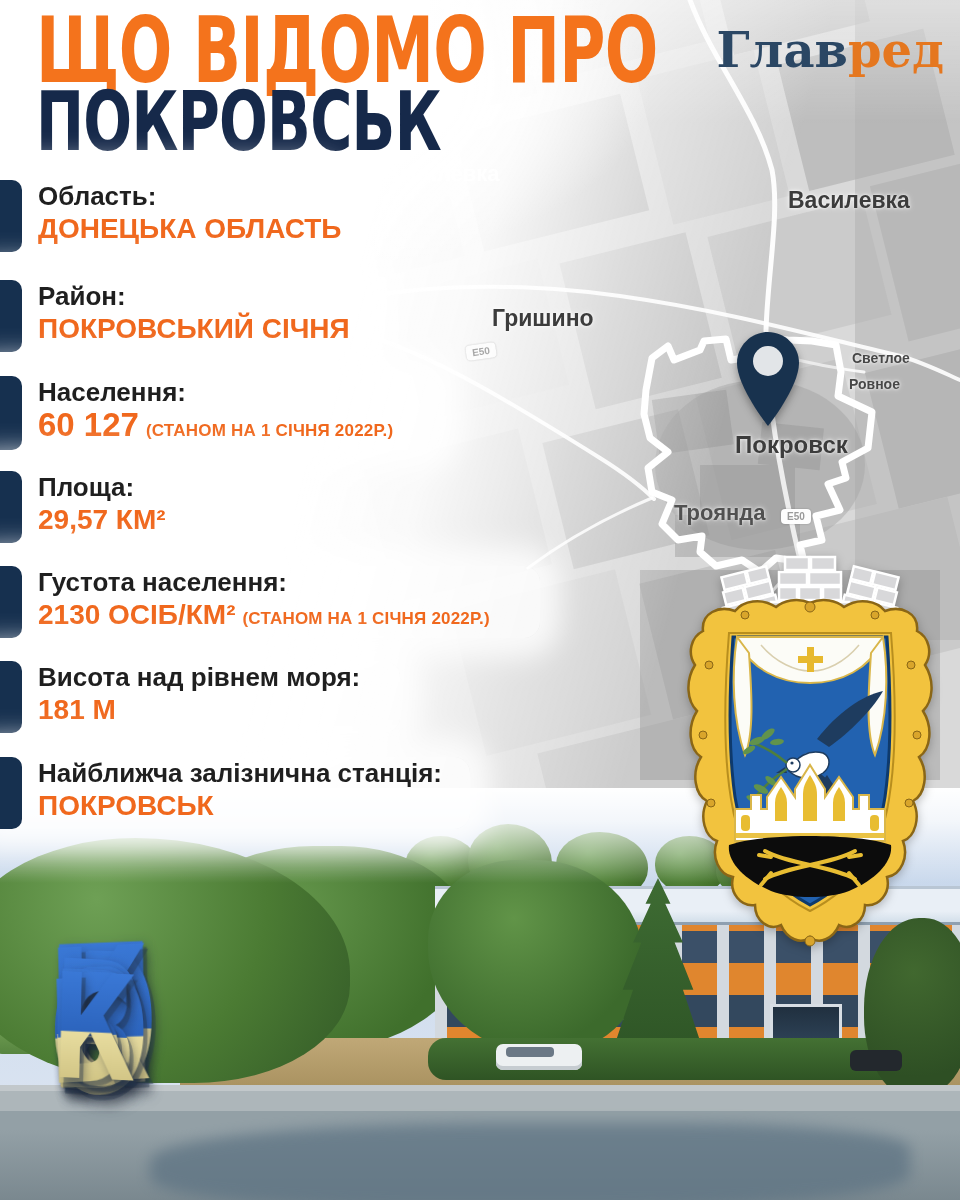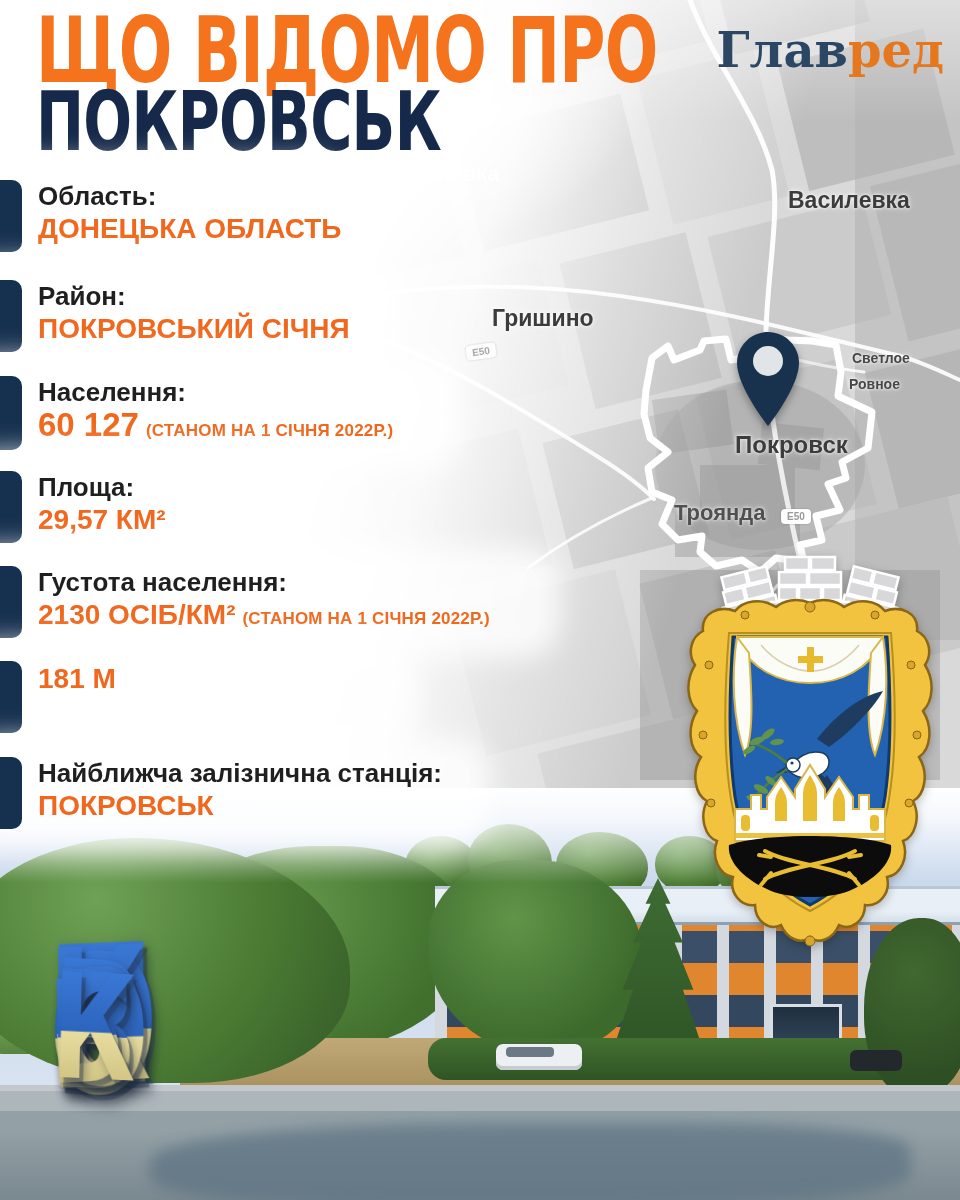--- a/index.html
+++ b/index.html
@@ -267,20 +267,21 @@
     <div class="row r5" style="top:566px;width:540px;height:72px;">
       <div class="bar"></div>
       <div class="rowtxt">
         <div class="lbl">Густота населення:</div>
         <div class="val"><span class="vmain">2130 ОСІБ/КМ²</span><span class="note">(СТАНОМ НА 1 СІЧНЯ 2022Р.)</span></div>
       </div>
     </div>
     <div class="row r6" style="top:661px;width:400px;height:72px;">
       <div class="bar"></div>
       <div class="rowtxt">
+        <div class="lbl">Висота над рівнем моря:</div>
         <div class="val"><span class="vmain">181 М</span></div>
       </div>
     </div>
     <div class="row r7" style="top:757px;width:470px;height:72px;">
       <div class="bar"></div>
       <div class="rowtxt">
         <div class="lbl">Найближча залізнична станція:</div>
         <div class="val"><span class="vmain">ПОКРОВСЬК</span></div>
       </div>
     </div>

